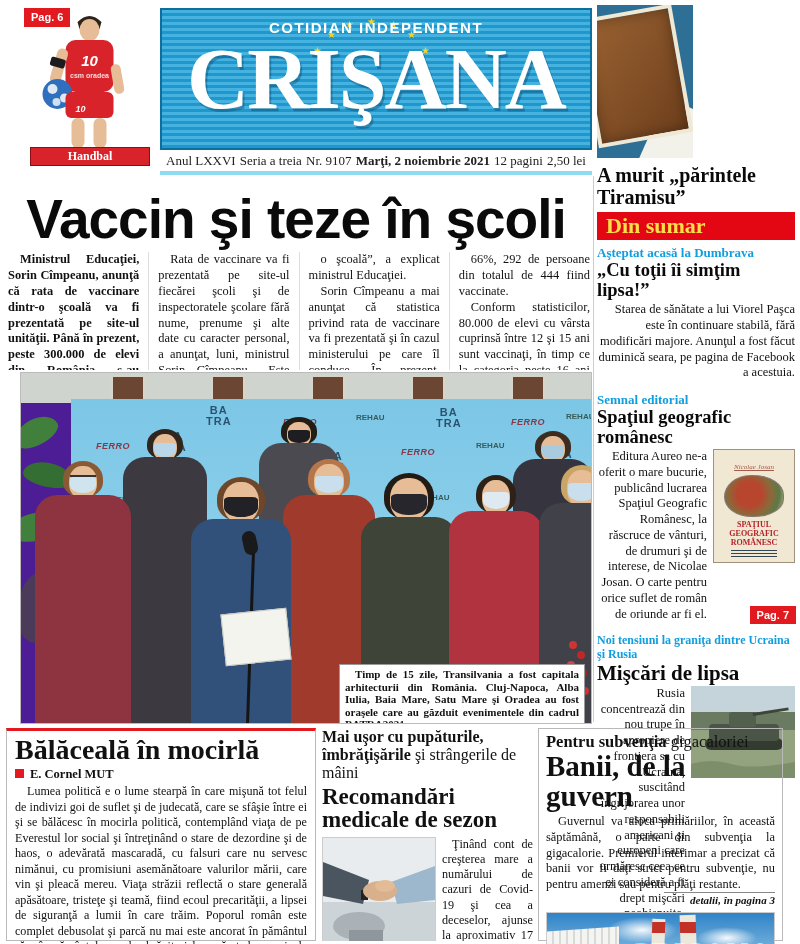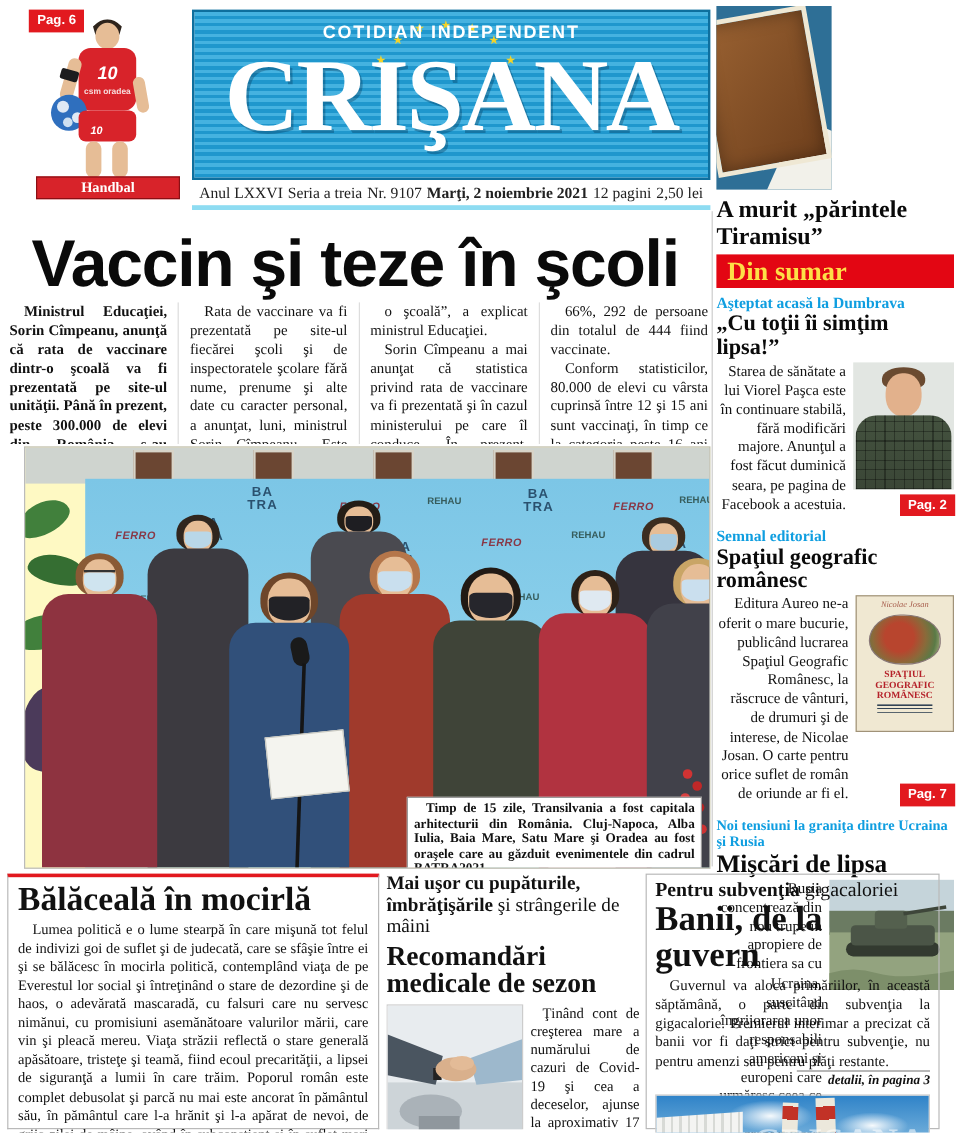--- a/index.html
+++ b/index.html
@@ -27,21 +27,21 @@
   .lead-kicker{position:absolute;left:8px;top:175px;width:584px;font-size:16.5px;line-height:1.15;color:#000;}
   .lead-kicker b{font-weight:bold;}
   .lead-headline{position:absolute;left:0;top:192px;width:592px;margin:0;text-align:center;font:bold 55px/1 "Liberation Sans",sans-serif;letter-spacing:-1px;color:#0a0a0a;}
   .lead-cols{position:absolute;left:8px;top:252px;width:582px;height:118px;display:flex;}
   .lcol{flex:1;font-size:12.4px;line-height:1.28;text-align:justify;overflow:hidden;}
   .lcol+.lcol{border-left:1px solid #ddd;margin-left:9px;padding-left:9px;}
   .lcol p{margin:0;text-indent:12px;}
   .lcol.bold-lead{font-weight:bold;}
 
   
-  .main-photo{position:absolute;left:20px;top:372px;width:570px;height:350px;background:#fef9c3;overflow:hidden;border:1px solid #bbb;box-sizing:content-box;}
+  .main-photo{position:absolute;left:20px;top:372px;width:570px;height:350px;background:#4c1d95;overflow:hidden;border:1px solid #bbb;box-sizing:content-box;}
   .wall{position:absolute;left:0;top:0;width:570px;height:30px;background:#cfd4cf;}
   .win{position:absolute;top:2px;width:30px;height:24px;background:#6b4632;border:2px solid #d8d4c8;}
   .backdrop{position:absolute;left:50px;top:26px;width:520px;height:324px;background:linear-gradient(180deg,#7cc6e6,#8fd2ec 60%,#7fc4e2);z-index:1;}
   .bk{position:absolute;white-space:pre-line;text-align:center;opacity:.85;font-family:"Liberation Sans",sans-serif;}
   .bk.batra{color:#1c3d5a;font-weight:bold;font-size:11px;line-height:1;letter-spacing:1px;}
   .bk.ferro{color:#8a1f2a;font-weight:bold;font-style:italic;font-size:9px;letter-spacing:.5px;}
   .bk.rehau{color:#2a4a44;font-weight:bold;font-size:8px;}
   .person{position:absolute;z-index:2;}
   .pp{position:absolute;}
   .pp.hair{border-radius:50% 50% 42% 42%;}
@@ -83,21 +83,21 @@
   .sb-row{display:flex;gap:6px;}
   .sb-body{flex:1;font-size:12.5px;line-height:1.26;text-align:right;}
   .sb-img{position:relative;flex-shrink:0;}
   .sb-img .badge{position:absolute;right:-1px;bottom:-2px;}
   .viorel{width:84px;height:106px;background:#e2e6e2;overflow:hidden;position:relative;}
   .vi-hair{position:absolute;left:24px;top:4px;width:36px;height:19px;border-radius:50% 50% 40% 40%;background:#6a4a30;}
   .vi-head{position:absolute;left:27px;top:9px;width:30px;height:36px;border-radius:46%;background:#e2b18c;}
   .vi-shirt{position:absolute;left:2px;top:44px;width:80px;height:62px;border-radius:18px 18px 0 0;
     background-image:repeating-linear-gradient(90deg,rgba(0,0,0,.32) 0 1px,transparent 1px 8px),repeating-linear-gradient(0deg,rgba(0,0,0,.32) 0 1px,transparent 1px 8px),linear-gradient(#44523f,#3a4636);}
   .book{width:80px;height:112px;background:#f0e8d2;border:1px solid #a09278;text-align:center;overflow:hidden;position:relative;}
-  .bk-author{font:italic 7px/1.2 "Liberation Serif",serif;color:#a65b4a;margin-top:3px;}
+  .bk-author{font:italic 7px/1.2 "Liberation Serif",serif;color:#a65b4a;margin-top:13px;text-decoration:underline;}
   .bk-map{width:58px;height:40px;margin:3px auto 3px auto;border:1px solid #877;border-radius:46% 54% 52% 48%/55% 50% 45% 50%;
     background:radial-gradient(circle at 42% 45%,#b8452e 0 30%,#8a6a3a 55%,#5a7a46 75%,#d8c9a0);}
   .bk-title{font:bold 8px/1.15 "Liberation Serif",serif;color:#b5222a;white-space:pre-line;}
   .bk-sub{width:46px;height:7px;margin:3px auto 0 auto;background:repeating-linear-gradient(0deg,#345 0 1px,transparent 1px 3px);}
   .tanksvg{display:block;}
 
   
   .opinion{position:absolute;left:6px;top:728px;width:310px;height:213px;box-sizing:border-box;border:1px solid #b9b9b9;border-top:3px solid #e2191f;padding:4px 8px;}
   .op-head{margin:0 0 3px 0;font:bold 28px/1.05 "Liberation Serif",serif;}
   .op-byline{font:bold 12.5px/1.2 "Liberation Serif",serif;margin-bottom:2px;}
@@ -325,28 +325,20 @@
       </div>
     </div>
     <h2 class="sb-h1">A murit „părintele Tiramisu”</h2>
     <div class="din-sumar">Din sumar</div>
 
     <section class="sb-sec">
       <div class="sb-kicker">Aşteptat acasă la Dumbrava</div>
       <h3 class="sb-head">„Cu toţii îi simţim lipsa!”</h3>
       <div class="sb-row">
         <div class="sb-body">Starea de sănătate a lui Viorel Paşca este în continuare stabilă, fără modificări majore. Anunţul a fost făcut duminică seara, pe pagina de Facebook a acestuia.</div>
-        <div class="sb-img">
-          <div class="viorel">
-            <div class="vi-hair"></div>
-            <div class="vi-head"></div>
-            <div class="vi-shirt"></div>
-          </div>
-          <span class="badge">Pag. 2</span>
-        </div>
       </div>
     </section>
 
     <section class="sb-sec">
       <div class="sb-kicker">Semnal editorial</div>
       <h3 class="sb-head">Spaţiul geografic românesc</h3>
       <div class="sb-row">
         <div class="sb-body">Editura Aureo ne-a oferit o mare bucurie, publicând lucrarea Spaţiul Geografic Românesc, la răscruce de vânturi, de drumuri şi de interese, de Nicolae Josan. O carte pentru orice suflet de român de oriunde ar fi el.</div>
         <div class="sb-img">
           <div class="book">
@@ -379,20 +371,21 @@
           </svg>
 
         </div>
       </div>
     </section>
 
   </div>
 
   <div class="opinion">
     <h2 class="op-head">Bălăceală în mocirlă</h2>
+    <div class="op-byline"><span class="sq"></span><span>E. Cornel MUT</span></div>
     <p class="op-body clearfix"><span>Lumea politică e o lume stearpă în care mişună tot felul de indivizi goi de suflet şi de judecată, care se sfâşie între ei şi se bălăcesc în mocirla politică, contemplând viaţa de pe Everestul lor social şi întreţinând o stare de dezordine şi de haos, o adevărată mascaradă, cu falsuri care nu servesc nimănui, cu promisiuni asemănătoare valurilor mării, care vin şi pleacă mereu. Viaţa străzii reflectă o stare generală apăsătoare, tristeţe şi teamă, fiind ecoul precarităţii, a lipsei de siguranţă a lumii în care trăim. Poporul român este complet debusolat şi parcă nu mai este ancorat în pământul său, în pământul care l-a hrănit şi l-a apărat de nevoi, de grija zilei de mâine, având în subconştient şi în suflet mari dileme cu privire la viitorul său, cum tineretul pribegeşte prin lume, în loc să-şi împartă cu dărnicie inima numai ţării lor şi lui Dumnezeu.</span> </p>
   </div>
 
   <div class="medical">
     <div class="md-kicker">
       <b>Mai uşor cu pupăturile, îmbrăţişările</b><span> şi strângerile de mâini</span>
     </div>
     <h2 class="md-head">Recomandări medicale de sezon</h2>
     <div class="md-row">
       <svg class="shakesvg" width="112" height="112" viewBox="0 0 112 112">

